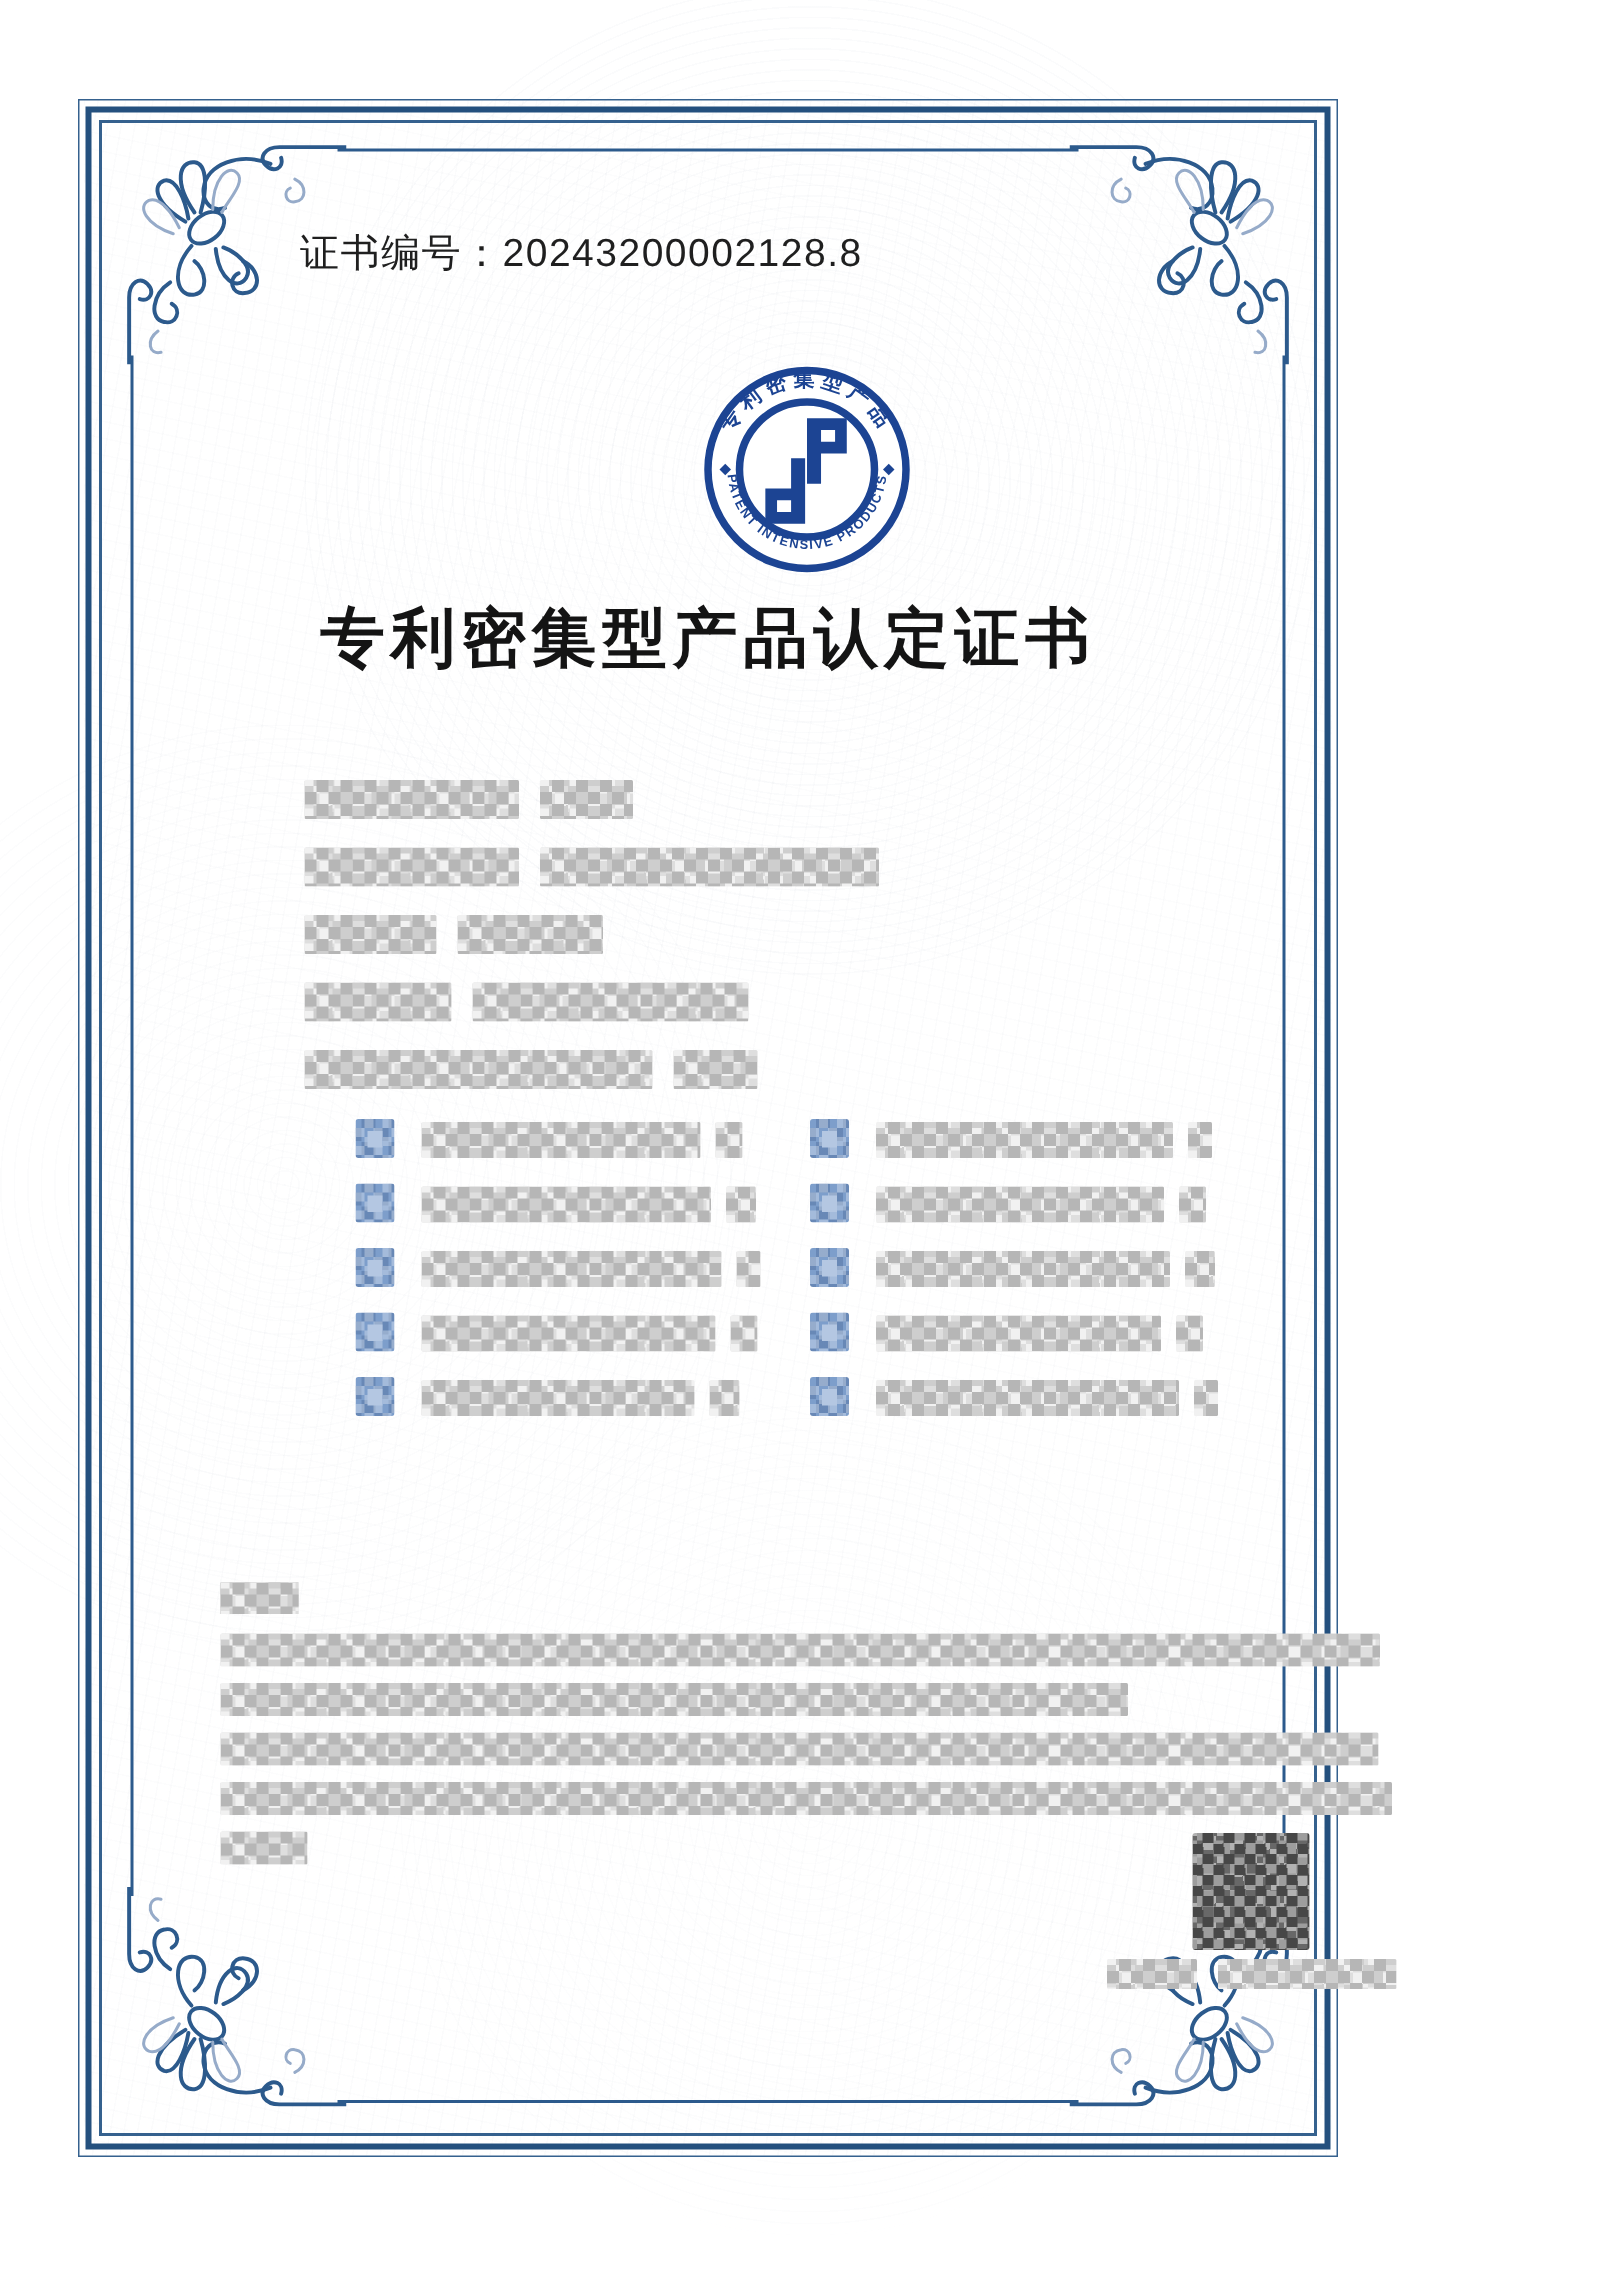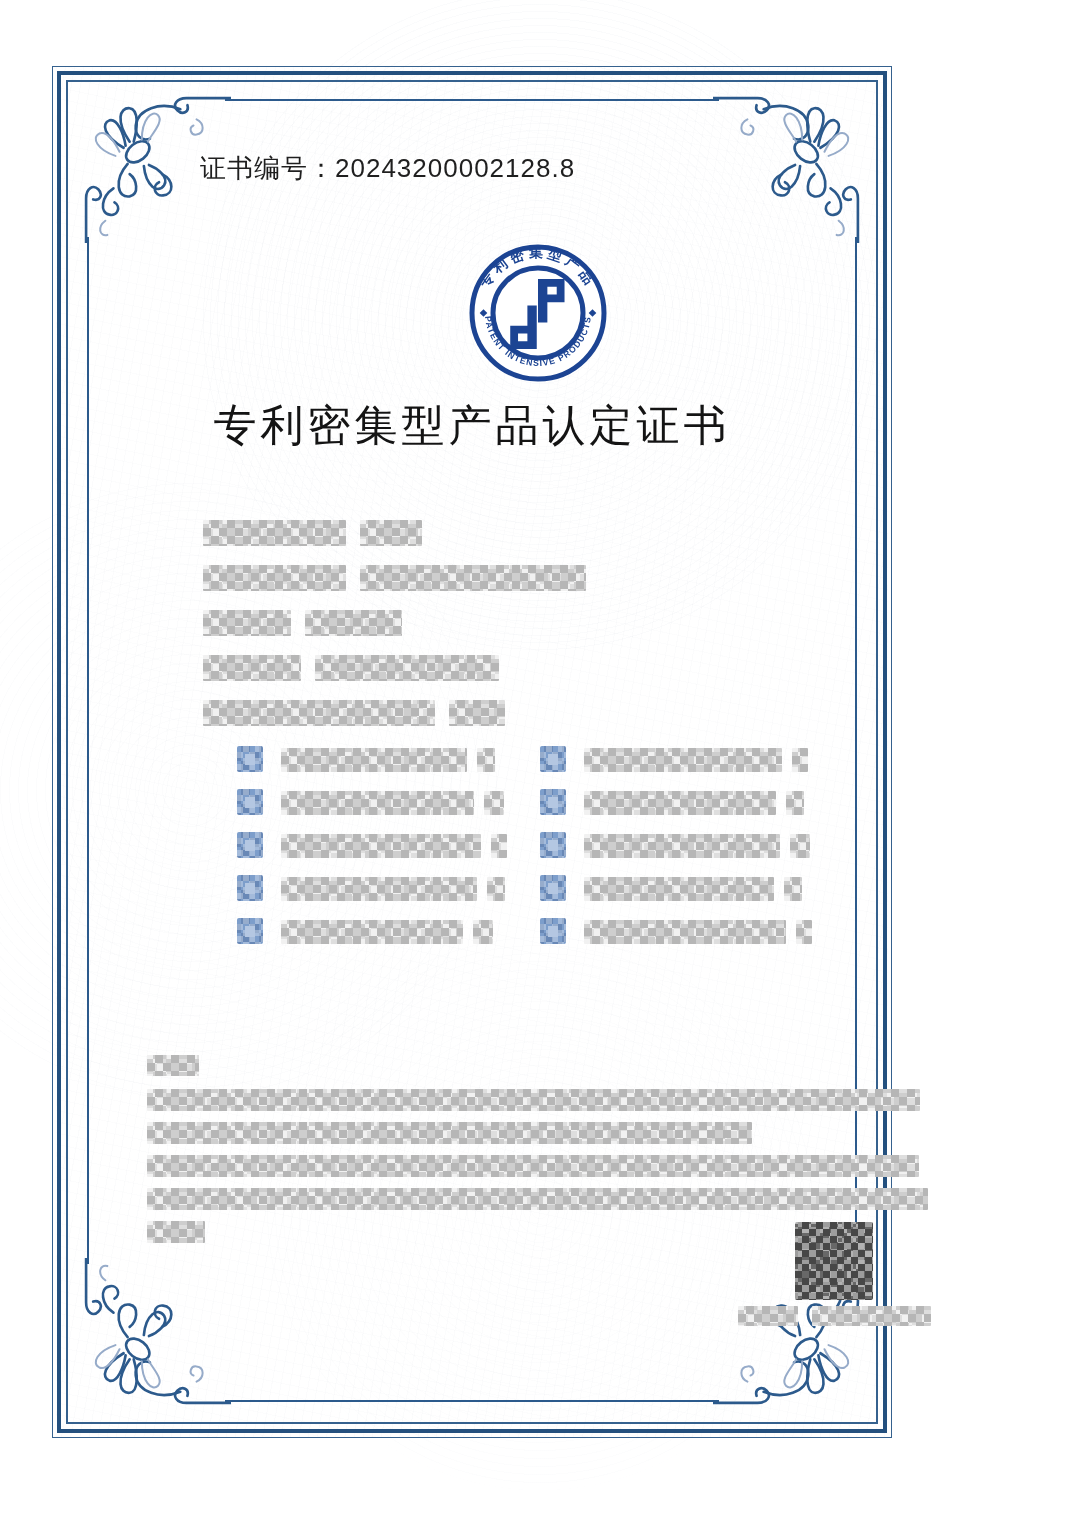--- a/index.html
+++ b/index.html
@@ -36,21 +36,21 @@
 
   .orn{position:absolute;width:152px;height:152px;}
   .orn-tl{left:-8px;top:-8px;}
   .orn-tr{right:-8px;top:-8px;transform:scaleX(-1);}
   .orn-bl{left:-8px;bottom:-8px;transform:scaleY(-1);}
   .orn-br{right:-8px;bottom:-8px;transform:scale(-1,-1);}
 
   
   .cert-no{position:absolute;left:200px;top:151px;font-size:26px;color:#1f1f1f;letter-spacing:1px;}
   .title{position:absolute;left:0;width:100%;top:397px;text-align:center;
-         font-family:"Liberation Serif","DejaVu Serif",serif;font-weight:normal;
+         font-family:"Liberation Serif","DejaVu Serif",serif;font-weight:bold;
          font-size:43px;color:#141414;letter-spacing:4px;}
   .product-line{position:absolute;left:203px;top:472px;font-size:27px;color:#2b2b2b;}
 
   
   .logo{position:absolute;left:468px;top:243px;width:140px;height:140px;}
 
   
   .mz{background-color:#e6e6e6;
       background-image:
         repeating-conic-gradient(#b6b6b6 0% 25%, transparent 0% 50%),

